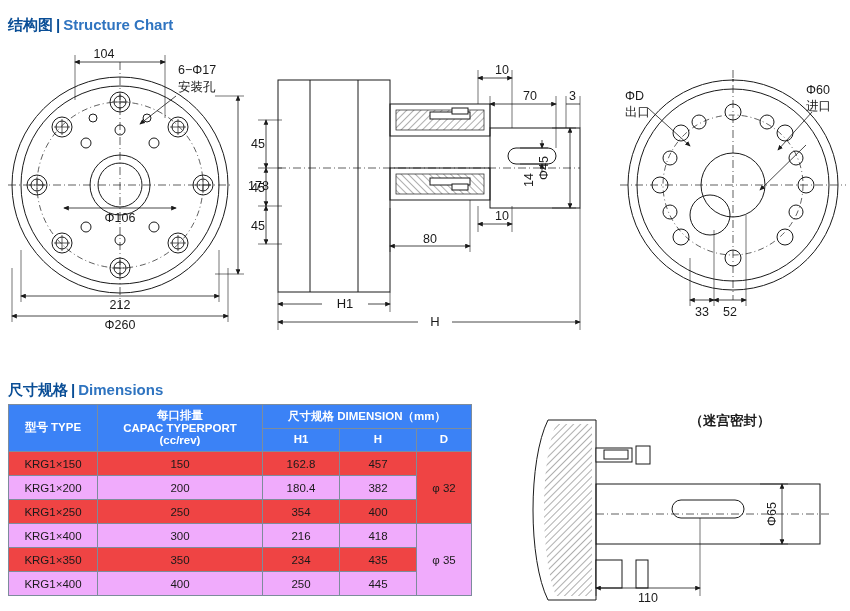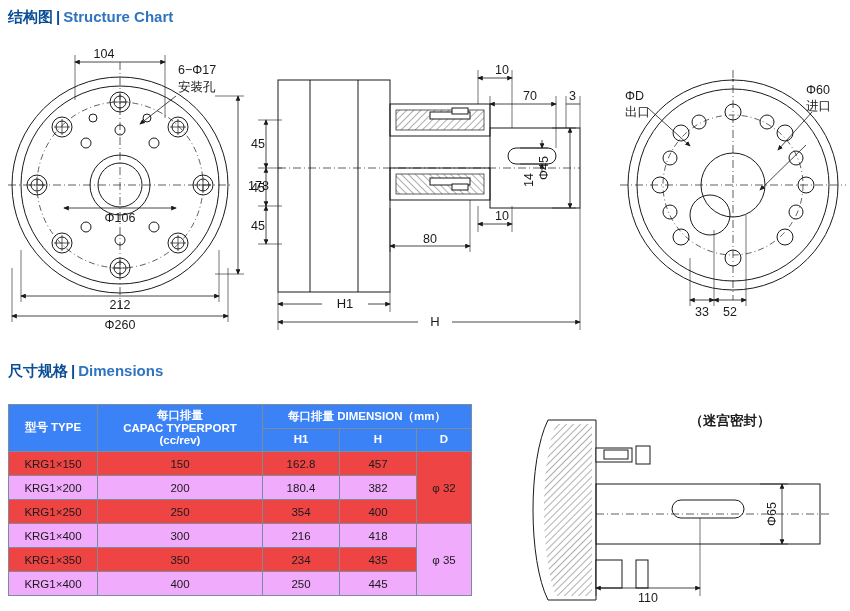--- a/index.html
+++ b/index.html
@@ -14,22 +14,22 @@
   .sec-title{
     position:absolute;
     font-size:15px;
     font-weight:bold;
     white-space:nowrap;
   }
   .sec-title .cn{color:#0a4e96;}
   .sec-title .bar{color:#0a4e96;padding:0 3px;}
   .sec-title .en{color:#2f74c0;}
 
-  #structure-title{left:8px;top:8px;}
-  #dimensions-title{left:8px;top:362px;}
+  #structure-title{left:8px;top:16px;}
+  #dimensions-title{left:8px;top:381px;}
 
   .svgwrap{position:absolute;left:0;top:0;}
 
   
   #dim-table{
     position:absolute;
     left:8px;top:404px;
     border-collapse:collapse;
     font-size:11.5px;
   }
@@ -336,21 +336,21 @@
   <thead>
     <tr>
       <th class="c-type" rowspan="2">型号 TYPE</th>
       <th class="c-cap" rowspan="2">
         <div class="cap-lines">
           <div>每口排量</div>
           <div>CAPAC TYPERPORT</div>
           <div class="small">(cc/rev)</div>
         </div>
       </th>
-      <th colspan="3">每口排量 DIMENSION（mm）</th>
+      <th colspan="3">尺寸规格 DIMENSION（mm）</th>
     </tr>
     <tr>
       <th class="sub c-h1">H1</th>
       <th class="sub c-h">H</th>
       <th class="sub c-d">D</th>
     </tr>
   </thead>
   <tbody>
     <tr>
       <td class="c-type">KRG1×150</td>

